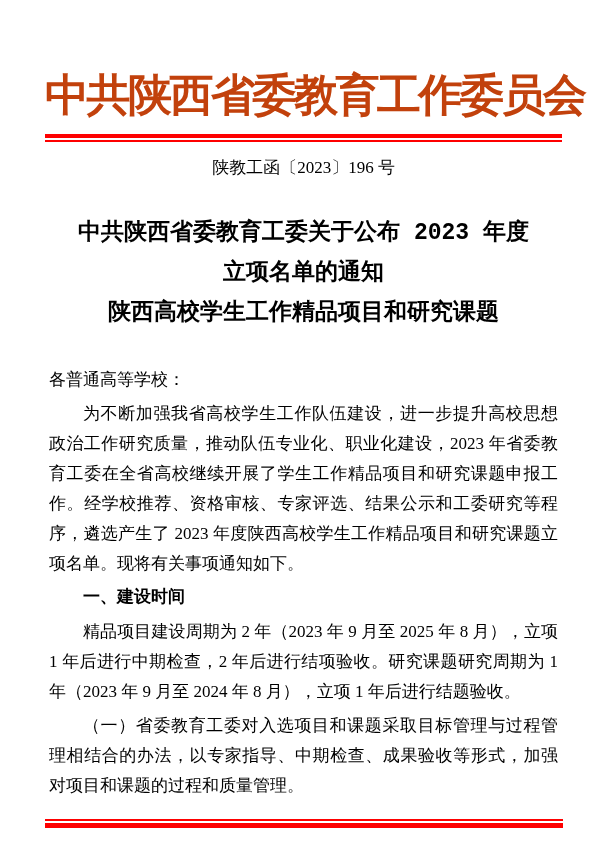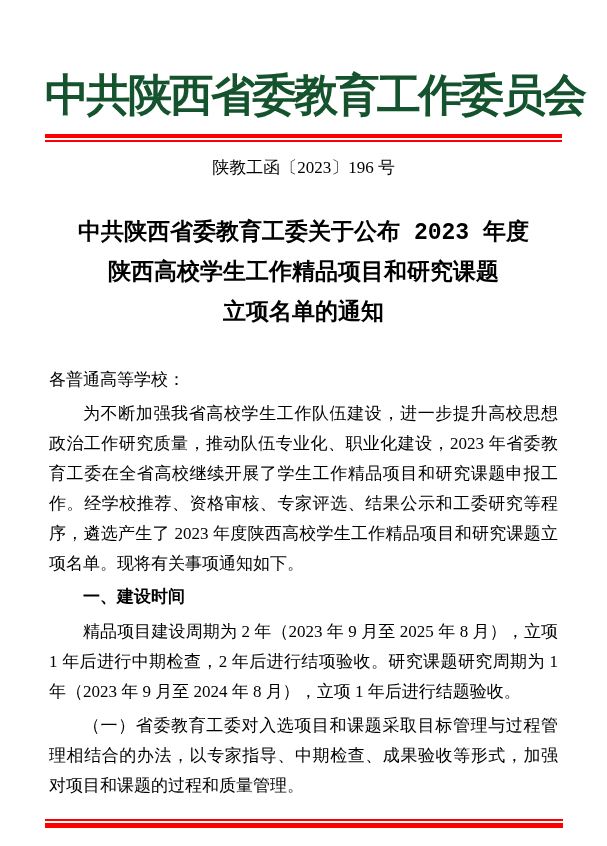--- a/index.html
+++ b/index.html
@@ -11,21 +11,21 @@
     background: #ffffff;
     box-sizing: border-box;
     padding: 0 45px;
     overflow: hidden;
     font-family: "Liberation Serif", "DejaVu Serif", serif;
     color: #000000;
   }
   .org-name {
     margin-top: 70px;
     text-align: right;
-    color: #14532d;
+    color: #c2410c;
     font-weight: bold;
     font-size: 44px;
     line-height: 52px;
     letter-spacing: -2.5px;
     white-space: nowrap;
     font-family: "Liberation Serif", "DejaVu Serif", serif;
   }
   .sep-top {
     margin-top: 12px;
     height: 2px;               
@@ -77,22 +77,22 @@
 <div class="page">
 
   <div class="org-name">中共陕西省委教育工作委员会</div>
 
   <div class="sep-top"></div>
 
   <div class="doc-number">陕教工函〔2023〕196 号</div>
 
   <div class="title">
     <div>中共陕西省委教育工委关于公布 2023 年度</div>
+    <div>立项名单的通知</div>
     <div>陕西高校学生工作精品项目和研究课题</div>
-    <div>立项名单的通知</div>
   </div>
 
   <div class="body-text">
     <p class="no-indent">各普通高等学校：</p>
     <p>为不断加强我省高校学生工作队伍建设，进一步提升高校思想政治工作研究质量，推动队伍专业化、职业化建设，2023 年省委教育工委在全省高校继续开展了学生工作精品项目和研究课题申报工作。经学校推荐、资格审核、专家评选、结果公示和工委研究等程序，遴选产生了 2023 年度陕西高校学生工作精品项目和研究课题立项名单。现将有关事项通知如下。</p>
     <p class="section-heading">一、建设时间</p>
     <p>精品项目建设周期为 2 年（2023 年 9 月至 2025 年 8 月），立项 1 年后进行中期检查，2 年后进行结项验收。研究课题研究周期为 1 年（2023 年 9 月至 2024 年 8 月），立项 1 年后进行结题验收。</p>
     <p>（一）省委教育工委对入选项目和课题采取目标管理与过程管理相结合的办法，以专家指导、中期检查、成果验收等形式，加强对项目和课题的过程和质量管理。</p>
   </div>
 

